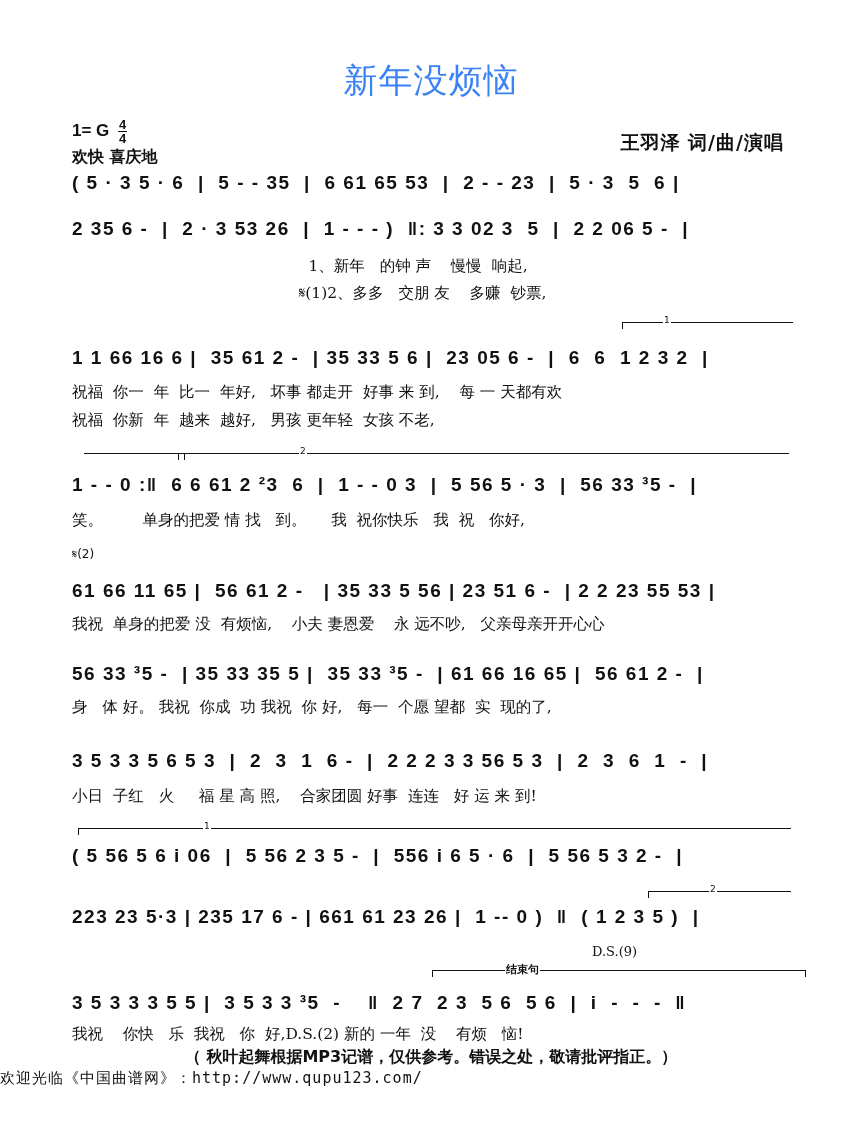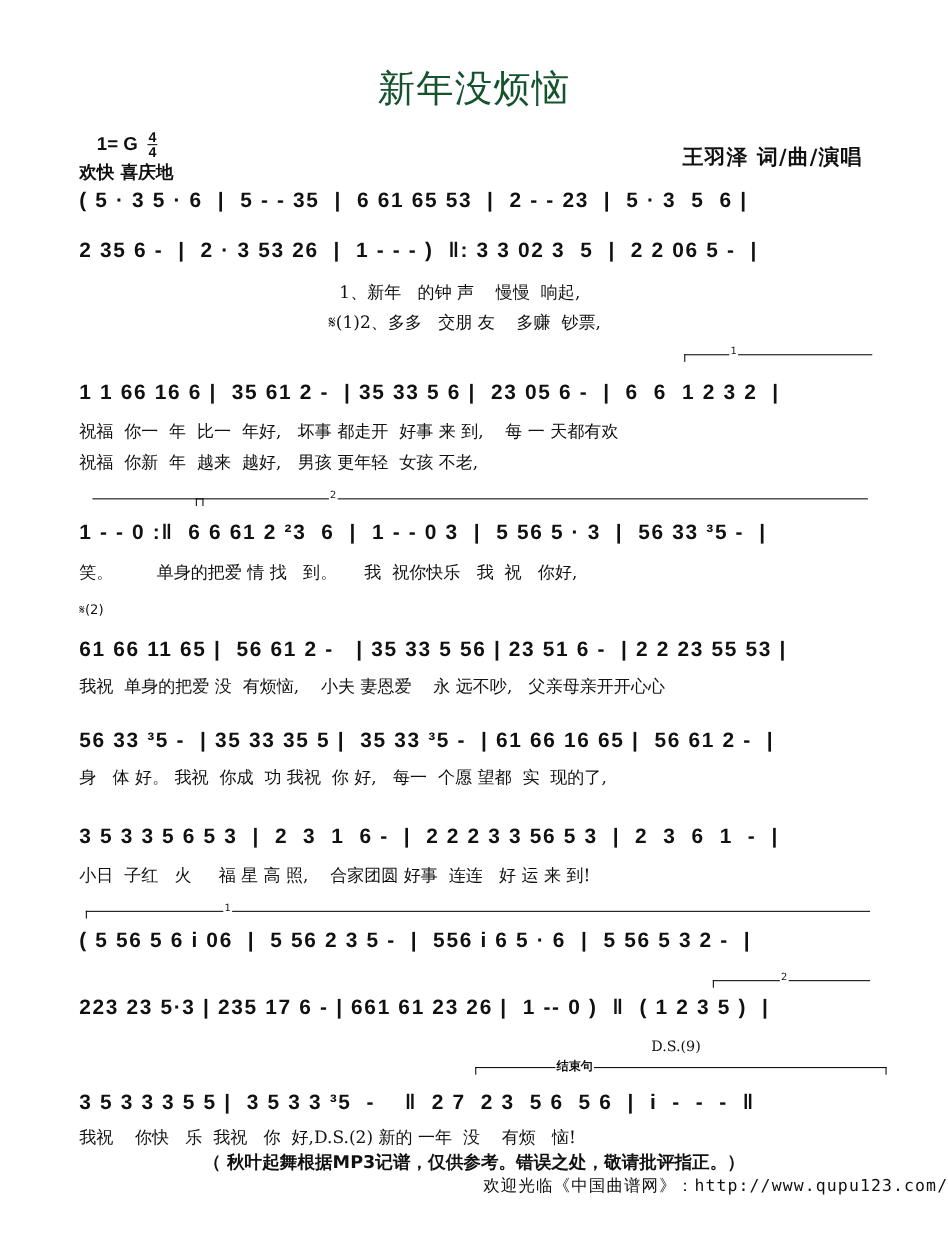--- a/index.html
+++ b/index.html
@@ -1,35 +1,35 @@
 <!DOCTYPE html>
 <html><head>
 <meta charset="utf-8">
 <style>
   html,body{margin:0;padding:0;background:#fff;}
   body{width:862px;height:1141px;position:relative;overflow:hidden;
     font-family:"DejaVu Sans","Liberation Sans",sans-serif;color:#111;}
   .title{position:absolute;left:0;width:862px;top:58px;text-align:center;
-    font-size:34px;color:#14532d;letter-spacing:1px;font-weight:normal;}
-  .key{position:absolute;left:88px;top:118px;font-size:17px;font-weight:bold;font-family:"Liberation Sans",sans-serif;}
+    font-size:34px;color:#3b82f6;letter-spacing:1px;font-weight:normal;}
+  .key{position:absolute;left:72px;top:118px;font-size:17px;font-weight:bold;font-family:"Liberation Sans",sans-serif;}
   .frac{display:inline-block;vertical-align:middle;text-align:center;font-size:13px;line-height:13px;margin-left:4px;}
   .frac span{display:block;}
   .frac .bar{border-top:1.5px solid #111;width:9px;margin:0 auto;}
   .tempo{position:absolute;left:72px;top:147px;font-size:16px;font-weight:bold;text-align:right;}
   .credit{position:absolute;right:78px;top:130px;font-size:19px;font-weight:bold;letter-spacing:1px;}
   .row{position:absolute;left:72px;width:722px;font-family:"Liberation Sans",sans-serif;
     font-weight:bold;font-size:19px;white-space:pre;letter-spacing:1.5px;}
   .lyr{position:absolute;left:72px;width:722px;font-size:15.5px;white-space:pre;font-family:"DejaVu Serif",serif;}
   .volta{position:absolute;border-top:1.3px solid #111;height:6px;}
   .volta.l{border-left:1.3px solid #111;}
   .volta.r{border-right:1.3px solid #111;margin-left:12px;}
   .vnum{position:absolute;top:-8px;font-size:9px;background:#fff;padding:0 1px;}
   .ds{position:absolute;font-size:13px;font-family:"DejaVu Serif",serif;}
   .note{position:absolute;left:0;width:862px;text-align:center;font-size:16px;font-weight:bold;top:1047px;}
-  .footer{position:absolute;left:0;width:862px;text-align:right;font-size:15px;top:1069px;letter-spacing:1px;}
+  .footer{position:absolute;left:0;width:862px;text-align:left;font-size:15px;top:1069px;letter-spacing:1px;}
   .footer .url{font-family:"DejaVu Sans Mono",monospace;}
   .segno{position:absolute;font-size:12px;}
 </style>
 </head>
 <body>
 
 <div class="title">新年没烦恼</div>
 
 <div class="key">
   <span>1= G</span>

